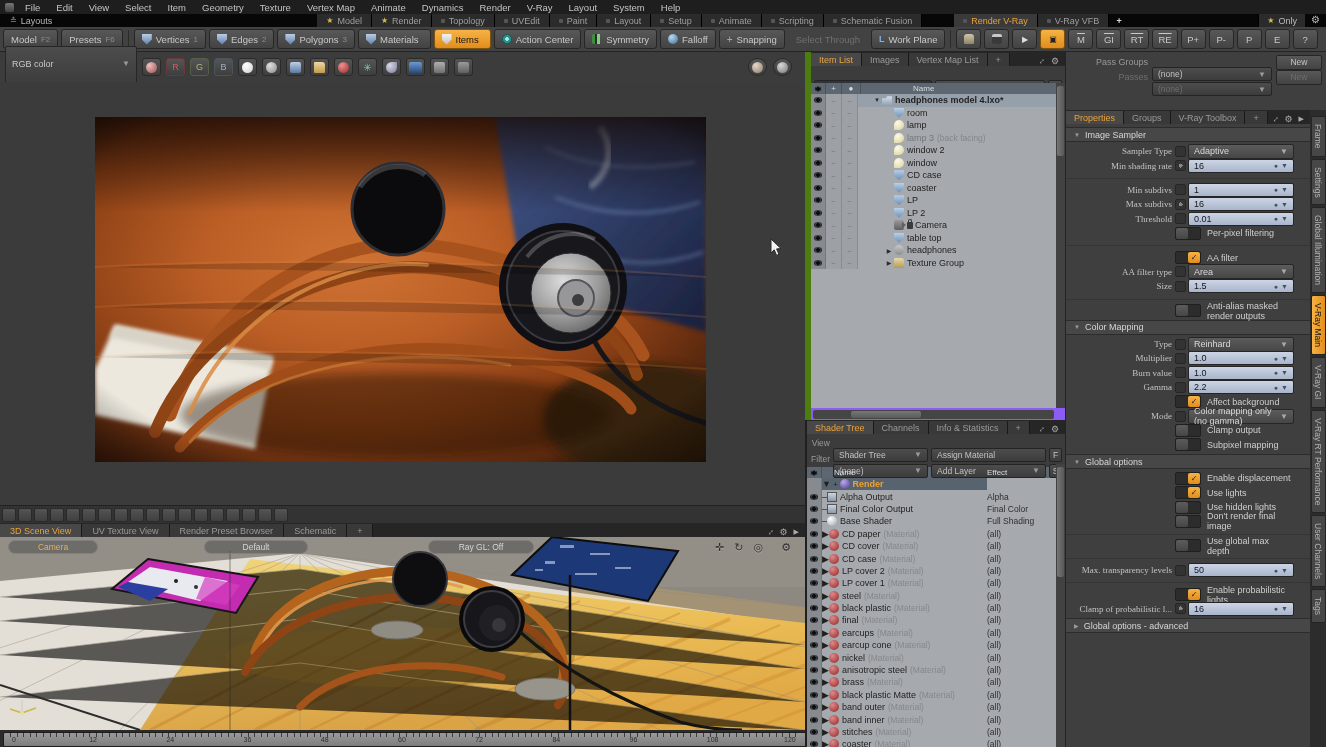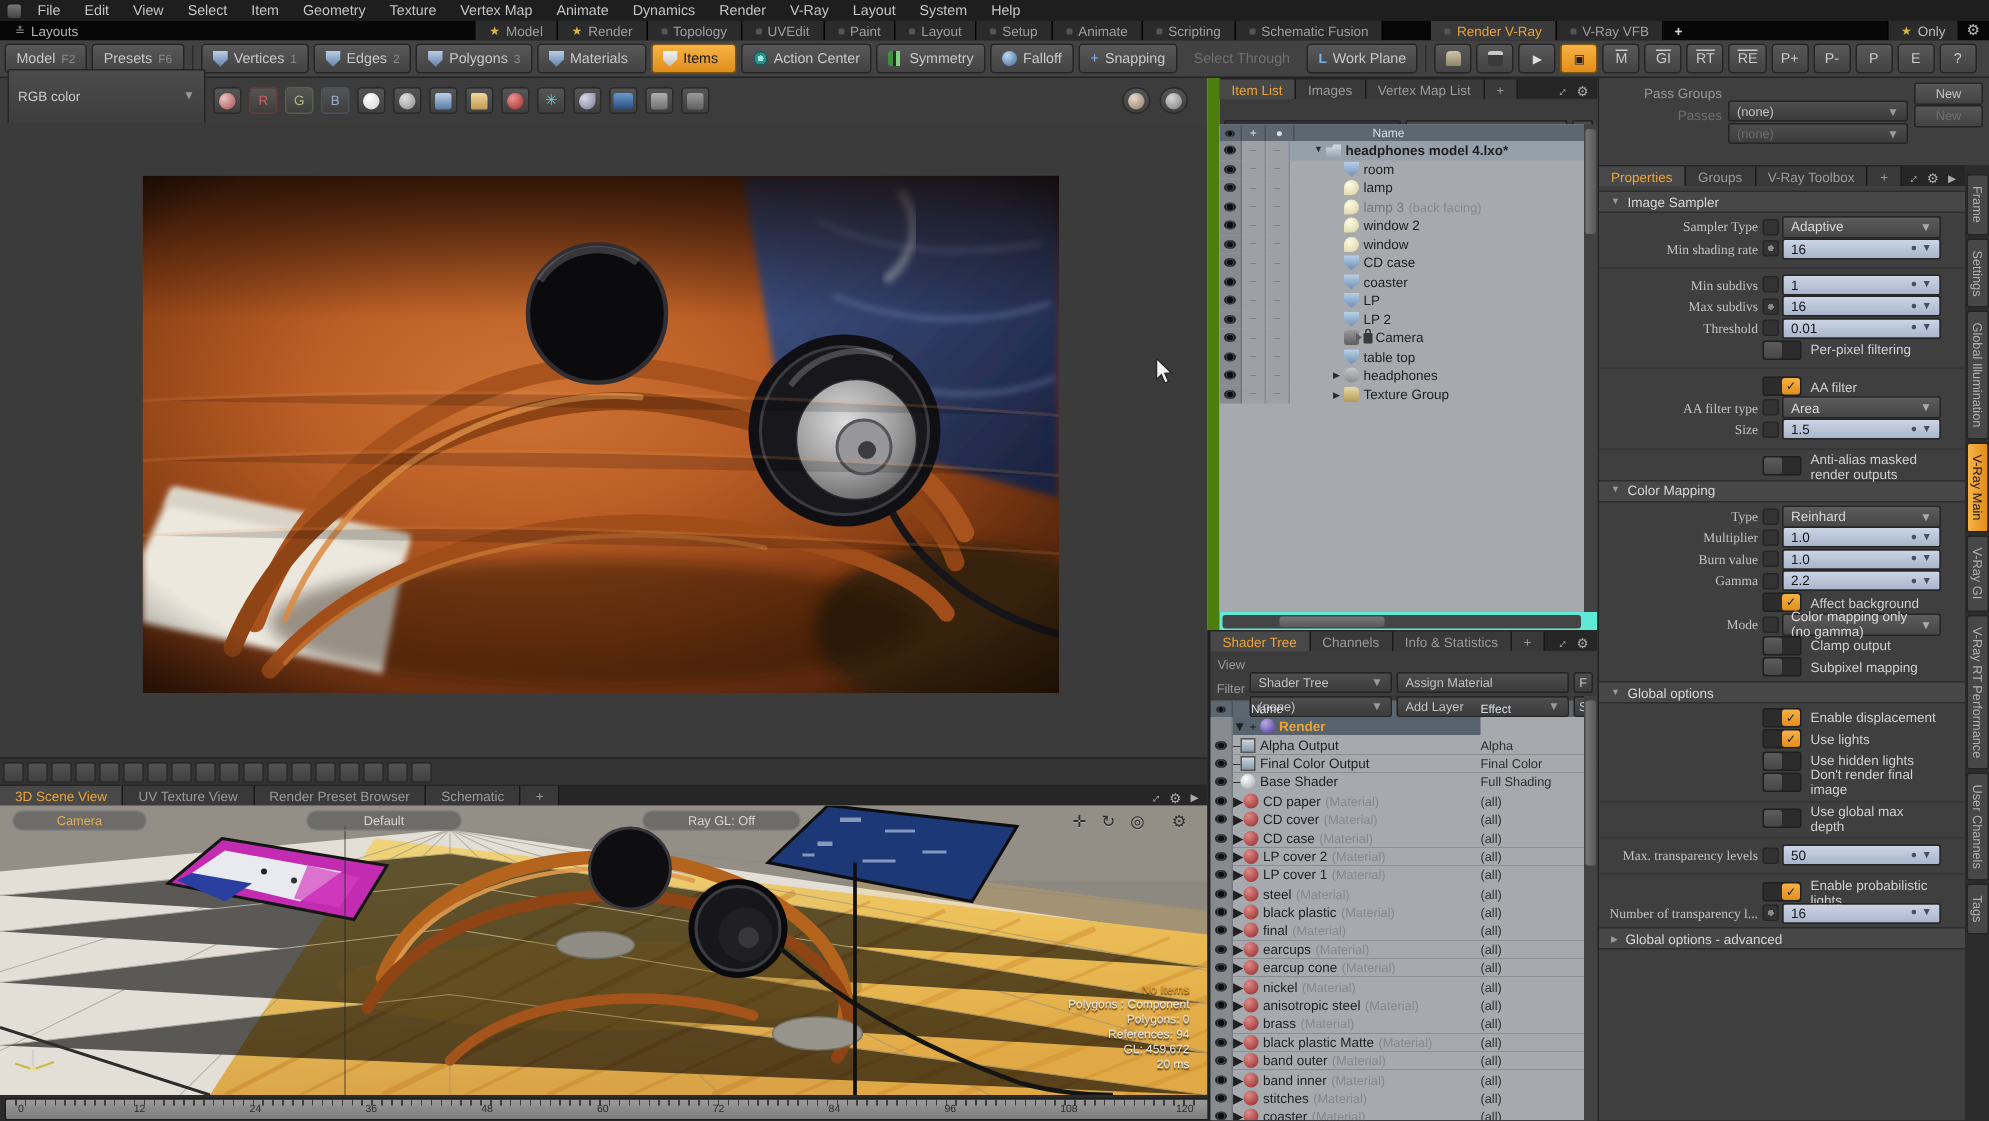--- a/index.html
+++ b/index.html
@@ -67,21 +67,21 @@
     background:repeating-linear-gradient(90deg,#3c3c3c 0,#3c3c3c 1px,transparent 1px,transparent 6.6px);}
   .tick-label{position:absolute;top:3px;font-size:7px;color:#2d2d2d;}
   
   .ptabs{display:flex;align-items:flex-end;height:14px;background:#262626;}
   .ptab{height:13px;display:flex;align-items:center;padding:0 8px;background:#393939;color:#9a9a9a;font-size:9px;border-right:1px solid #191919;white-space:nowrap;}
   .ptab.active{background:#484848;color:#e8a33d;}
   .ctrl{height:14px;background:linear-gradient(#4d4d4d,#3c3c3c);border:1px solid #242424;border-radius:2px;display:flex;align-items:center;padding:0 5px;color:#c2c2c2;font-size:8.5px;box-sizing:border-box;margin-top:24px;}
   .ctrl .arr{margin-left:auto;color:#999;font-size:8px;padding-left:4px;}
   .ctrl.inputish{background:#30343a;color:#8e949c;}
   
-  #item-panel{left:805px;top:52px;width:260px;height:368px;background:#5eead4;border-left:8px solid #4d7c0f;box-sizing:border-box;}
+  #item-panel{left:805px;top:52px;width:260px;height:368px;background:#8b5cf6;border-left:6px solid #4d7c0f;box-sizing:border-box;}
   #item-controls{display:flex;gap:3px;padding:1px 3px;background:#3c3c3c;height:16px;align-items:center;}
   #item-list-area{position:absolute;left:0;top:31px;right:9px;bottom:12px;background:#a6a9ad;overflow:hidden;}
   .list-header{display:flex;height:11px;background:#5d6771;color:#d7dce2;font-size:8px;align-items:center;}
   .lh-cell{border-right:1px solid #4a525a;height:100%;display:flex;align-items:center;justify-content:center;}
   .irow{display:flex;height:12.5px;align-items:center;font-size:9px;color:#1f1f1f;}
   .irow.sel{background:#96a0ab;}
   .eye-cell{width:14px;align-self:stretch;background:#878b8f;border-right:1px solid #74787c;display:flex;align-items:center;justify-content:center;}
   .eye{width:8px;height:6px;background:radial-gradient(circle at 50% 50%,#0e0e0e 0 2px,#3a3d40 2px 3px,#202326 3px);border-radius:50%;}
   .aux-cell{width:15px;align-self:stretch;background:#9da0a4;border-right:1px solid #888b8f;display:flex;align-items:center;justify-content:center;color:#6f7377;font-size:7px;}
   .irow .expander{width:10px;text-align:center;font-size:6px;color:#2b2b2b;}
@@ -619,28 +619,20 @@
       </div>
     <div class="pill" style="left:428px;top:3px;width:104px;">
         <span>Ray GL: Off</span>
       </div>
     <div id="vp-controls">
       <span>✛</span>
       <span>↻</span>
       <span>◎</span>
       <span style="margin-left:8px;">⚙</span>
     </div>
-    <div id="vp-info">
-        <div>No Items</div>
-        <div>Polygons : Component</div>
-        <div>Polygons: 0</div>
-        <div>References: 94</div>
-        <div>GL: 459,672</div>
-        <div>20 ms</div>
-      </div>
   </div>
 
   <div id="timeline" class="abs">
     <div id="ruler">
         <div class="ticks"></div>
         <span class="tick-label" style="left: 8px;">0</span>
         <span class="tick-label" style="left: 85.2px;">12</span>
         <span class="tick-label" style="left: 162.4px;">24</span>
         <span class="tick-label" style="left: 239.6px;">36</span>
         <span class="tick-label" style="left: 316.8px;">48</span>
@@ -1454,21 +1446,21 @@
         </div>
         <div class="pdiv"></div>
         <div class="prow">
           <span class="chk-spacer"></span>
           <span class="ptoggle on">
             <span class="knob">✓</span>
           </span>
           <span class="chk-label">Enable probabilistic lights</span>
         </div>
         <div class="prow">
-          <span class="plabel">Number of transparency l...</span>
+          <span class="plabel">Clamp of probabilistic l...</span>
           <span class="mini env"></span>
           <div class="pval">
             <span>16</span>
             <span class="vbtns">
               <span>●</span>
               <span>▼</span>
             </span>
           </div>
         </div>
         <div class="psec">

